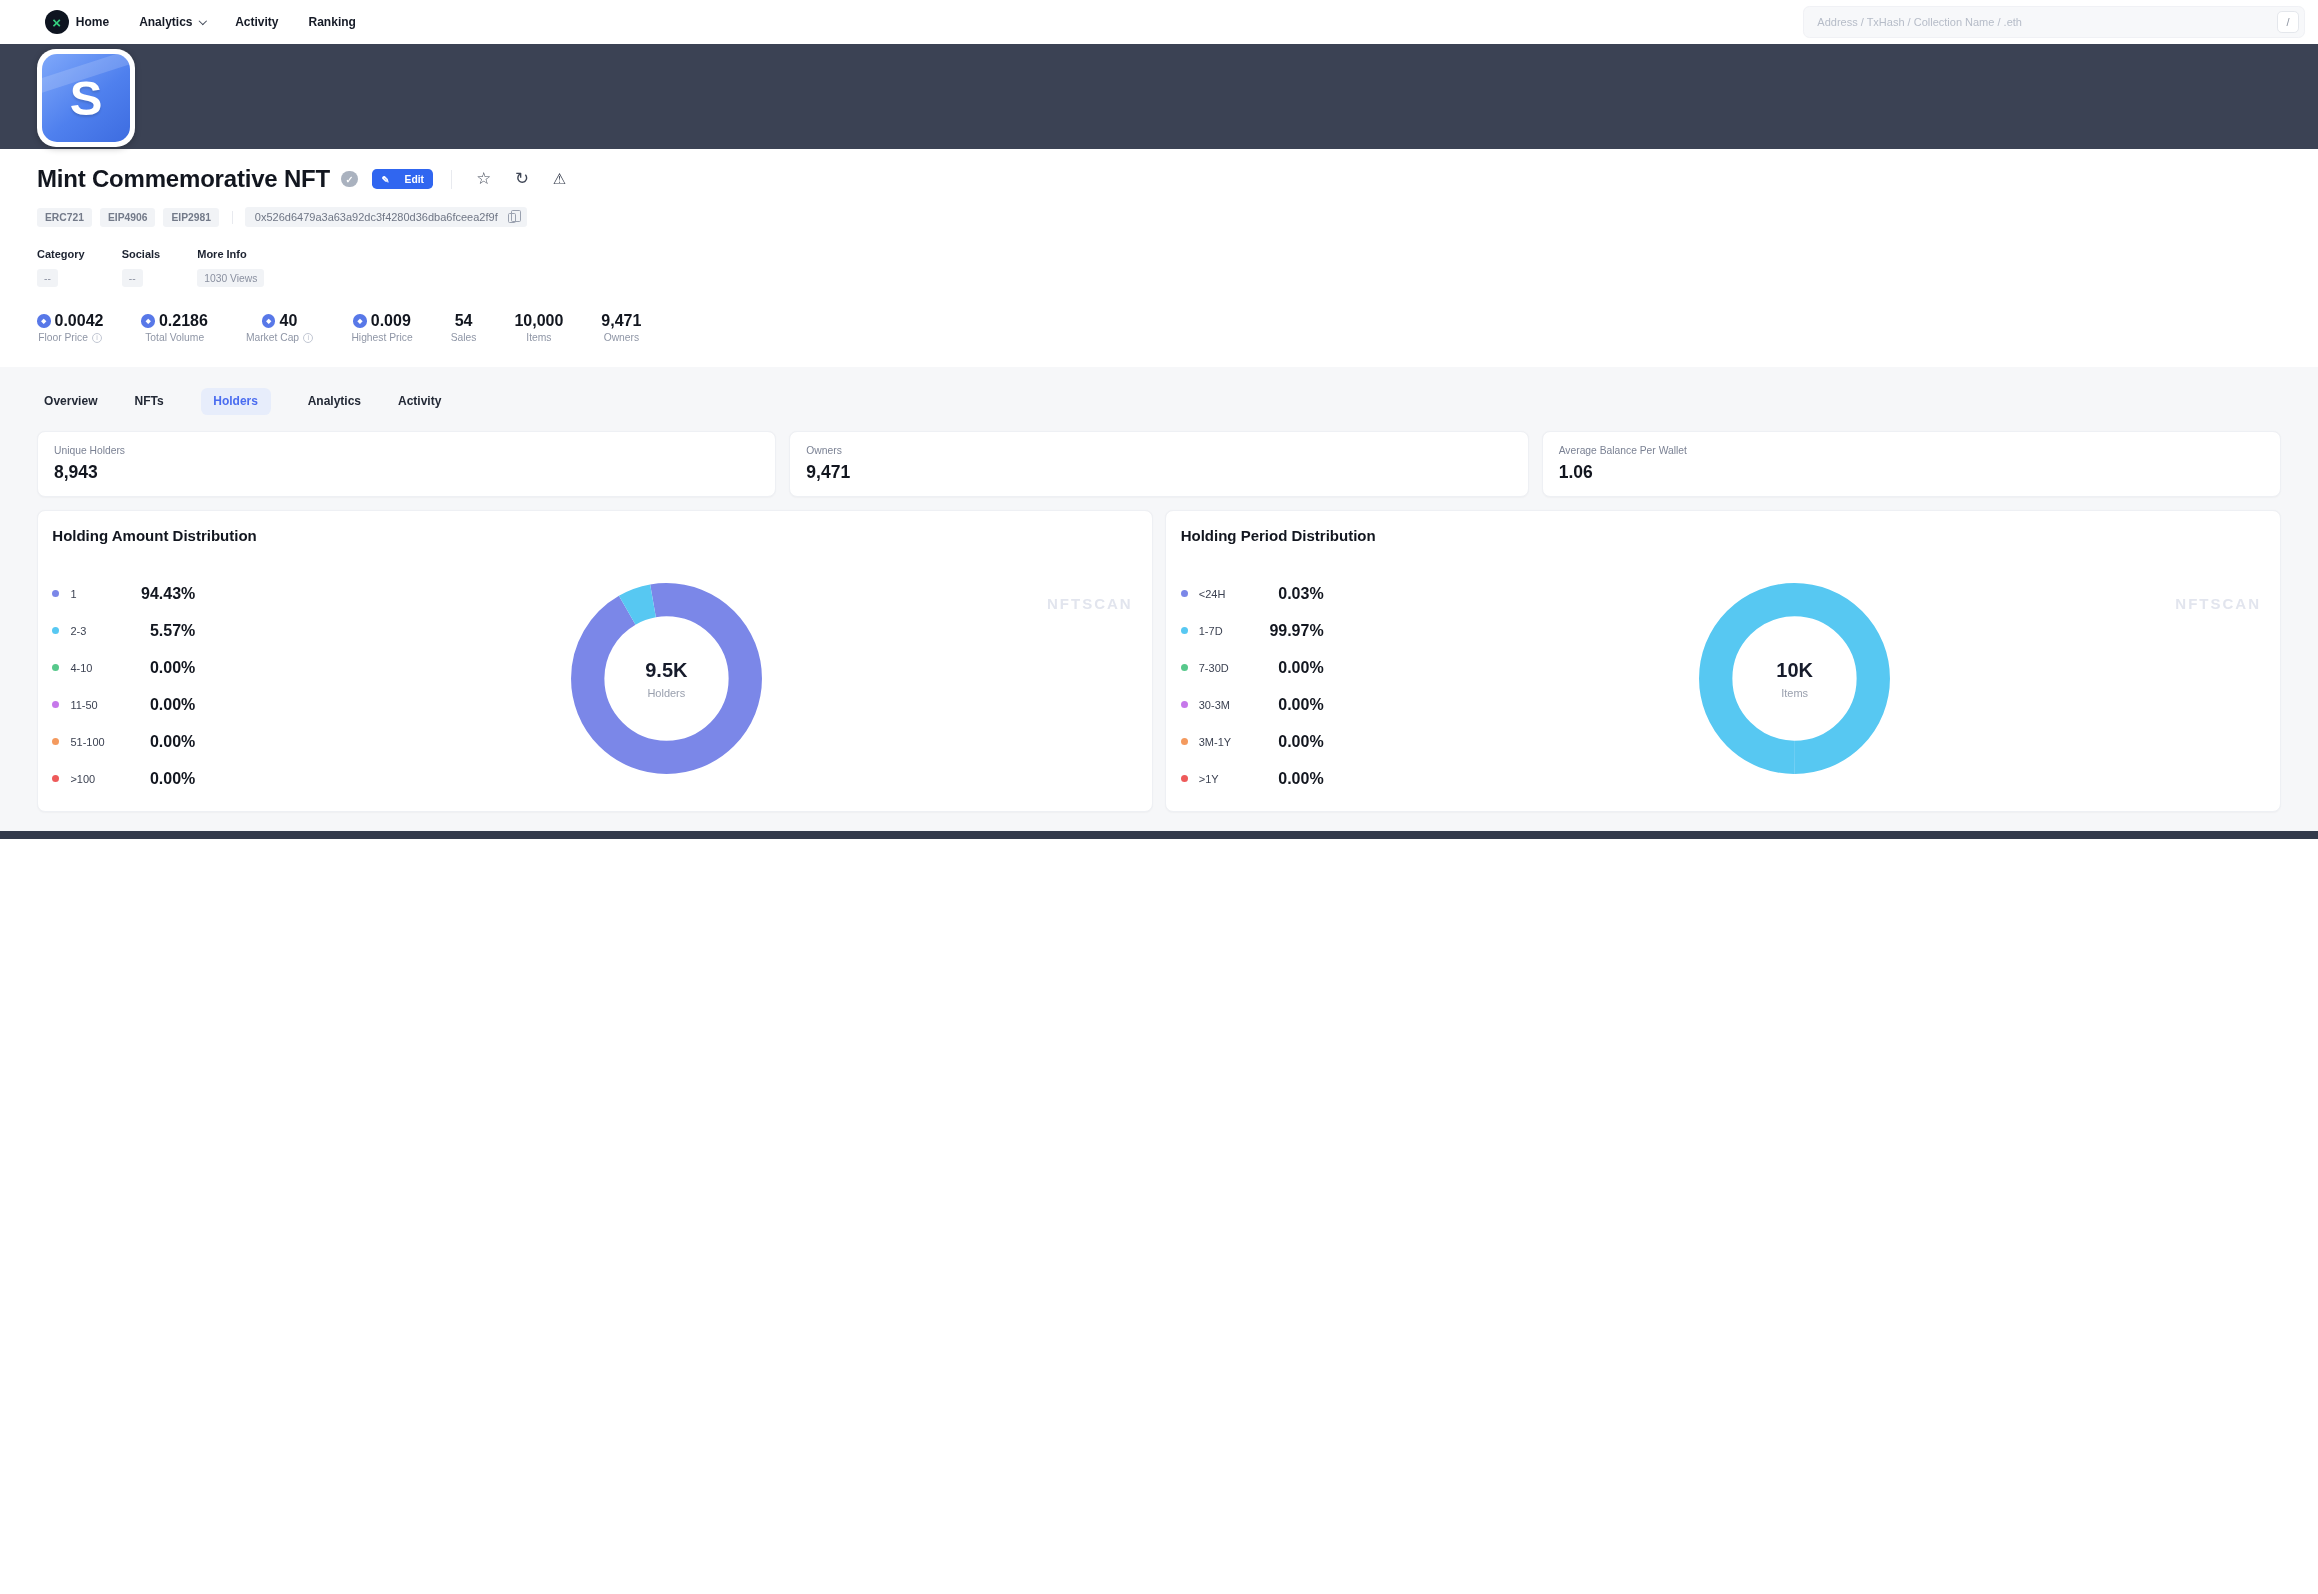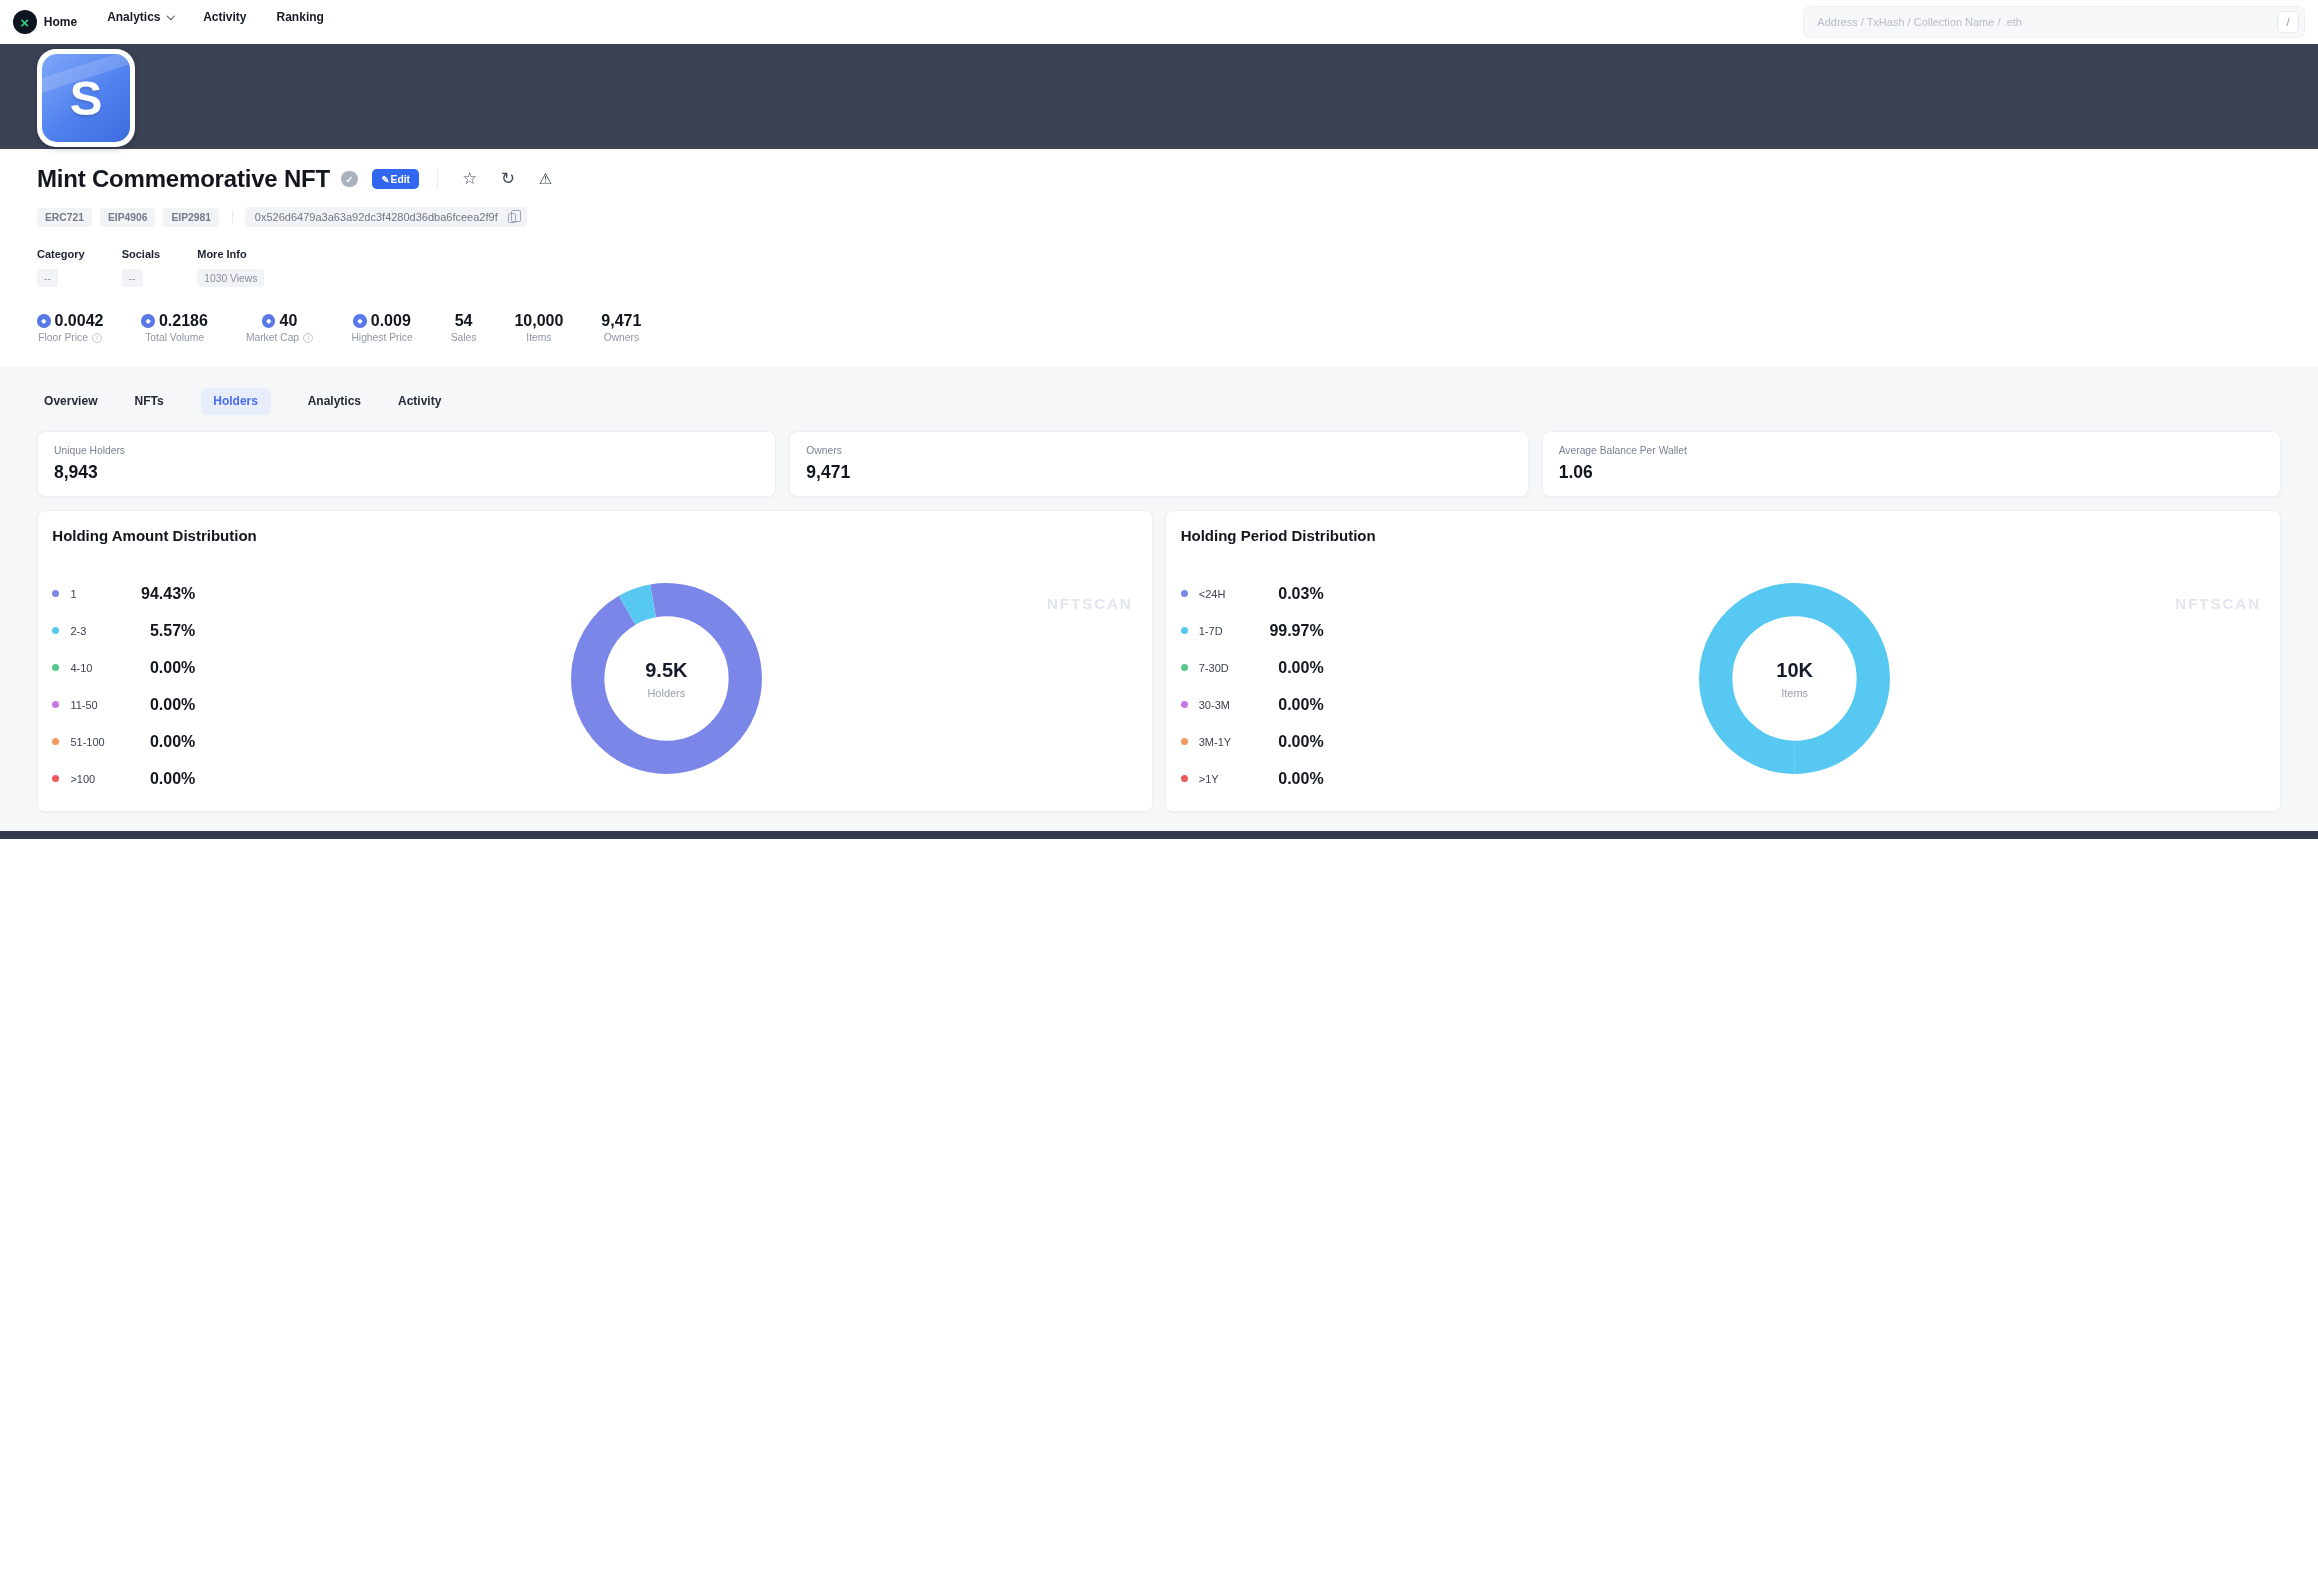--- a/index.html
+++ b/index.html
@@ -9,21 +9,21 @@
     color: #1b212e;
     background: #ffffff;
     min-height: 797px;
     display: flex;
     flex-direction: column;
   }
 
   
   .nav { height: 44px; display: flex; align-items: center; justify-content: space-between;
          padding: 0 12.7px; background: #fff; }
-  .nav-left { display: flex; align-items: flex-start; gap: 30px; }
+  .nav-left { display: flex; align-items: center; gap: 30px; margin-left: 32px; }
   .nav-item { display: flex; align-items: center; gap: 7.1px; font-weight: 700; font-size: 12px;
               color: #151a26; text-decoration: none; cursor: pointer; }
   .brand-logo { width: 24px; height: 24px; border-radius: 50%; background: #0e1420;
                 display: inline-flex; align-items: center; justify-content: center; }
   .brand-logo::before { content: '×'; color: #35d07f; font-size: 15px; font-weight: 700; line-height: 1; }
   .chevron-down { width: 5.6px; height: 5.6px; border-right: 1.4px solid #454c5b; border-bottom: 1.4px solid #454c5b;
                   transform: rotate(45deg); margin-top: -2.4px; }
   .nav-search { position: relative; width: 502px; height: 32px; background: #f7f8fa;
                 border: 0.8px solid #f0f1f5; border-radius: 6.4px; display: flex; align-items: center;
                 padding: 0 5.6px 0 11px; }
@@ -47,21 +47,21 @@
   .logo-inner::after { content: ''; position: absolute; left: -25%; top: 12%; width: 150%; height: 16%;
                        background: rgba(255,255,255,.16); transform: rotate(-18deg); }
 
   
   .head { padding: 0 37px; background: #fff; }
   .title-row { display: flex; align-items: center; gap: 9.5px; margin-top: 16px; }
   .page-title { font-size: 24px; font-weight: 800; margin: 0; letter-spacing: -0.2px; color: #12161f; }
   .verified { width: 16.7px; height: 16.7px; border-radius: 50%; background: #aab2bf; flex: none;
               display: flex; align-items: center; justify-content: center; margin-left: 1.6px; }
   .verified::before { content: '✓'; color: #fff; font-size: 9.5px; font-weight: 700; }
-  .edit-btn { display: flex; align-items: center; gap: 1px; background: #3066f0; color: #fff; border: none;
+  .edit-btn { display: flex; align-items: center; gap: 15px; background: #3066f0; color: #fff; border: none;
               border-radius: 4.8px; height: 20.6px; padding: 0 9.5px; font-size: 10.3px; font-weight: 700;
               font-family: inherit; cursor: pointer; margin-left: 4.8px; }
   .pencil::before { content: '✎'; font-size: 9.5px; }
   .vdiv { width: 0.8px; height: 19px; background: #e8eaef; margin: 0 8px; }
   .icon-btn { background: none; border: none; font-size: 16.7px; color: #3e4554; cursor: pointer;
               padding: 1.6px 7.1px; line-height: 1; font-family: inherit; }
   .icon-star::before { content: '☆'; }
   .icon-refresh::before { content: '↻'; }
   .icon-alert::before { content: '⚠'; font-size: 15px; }
 

